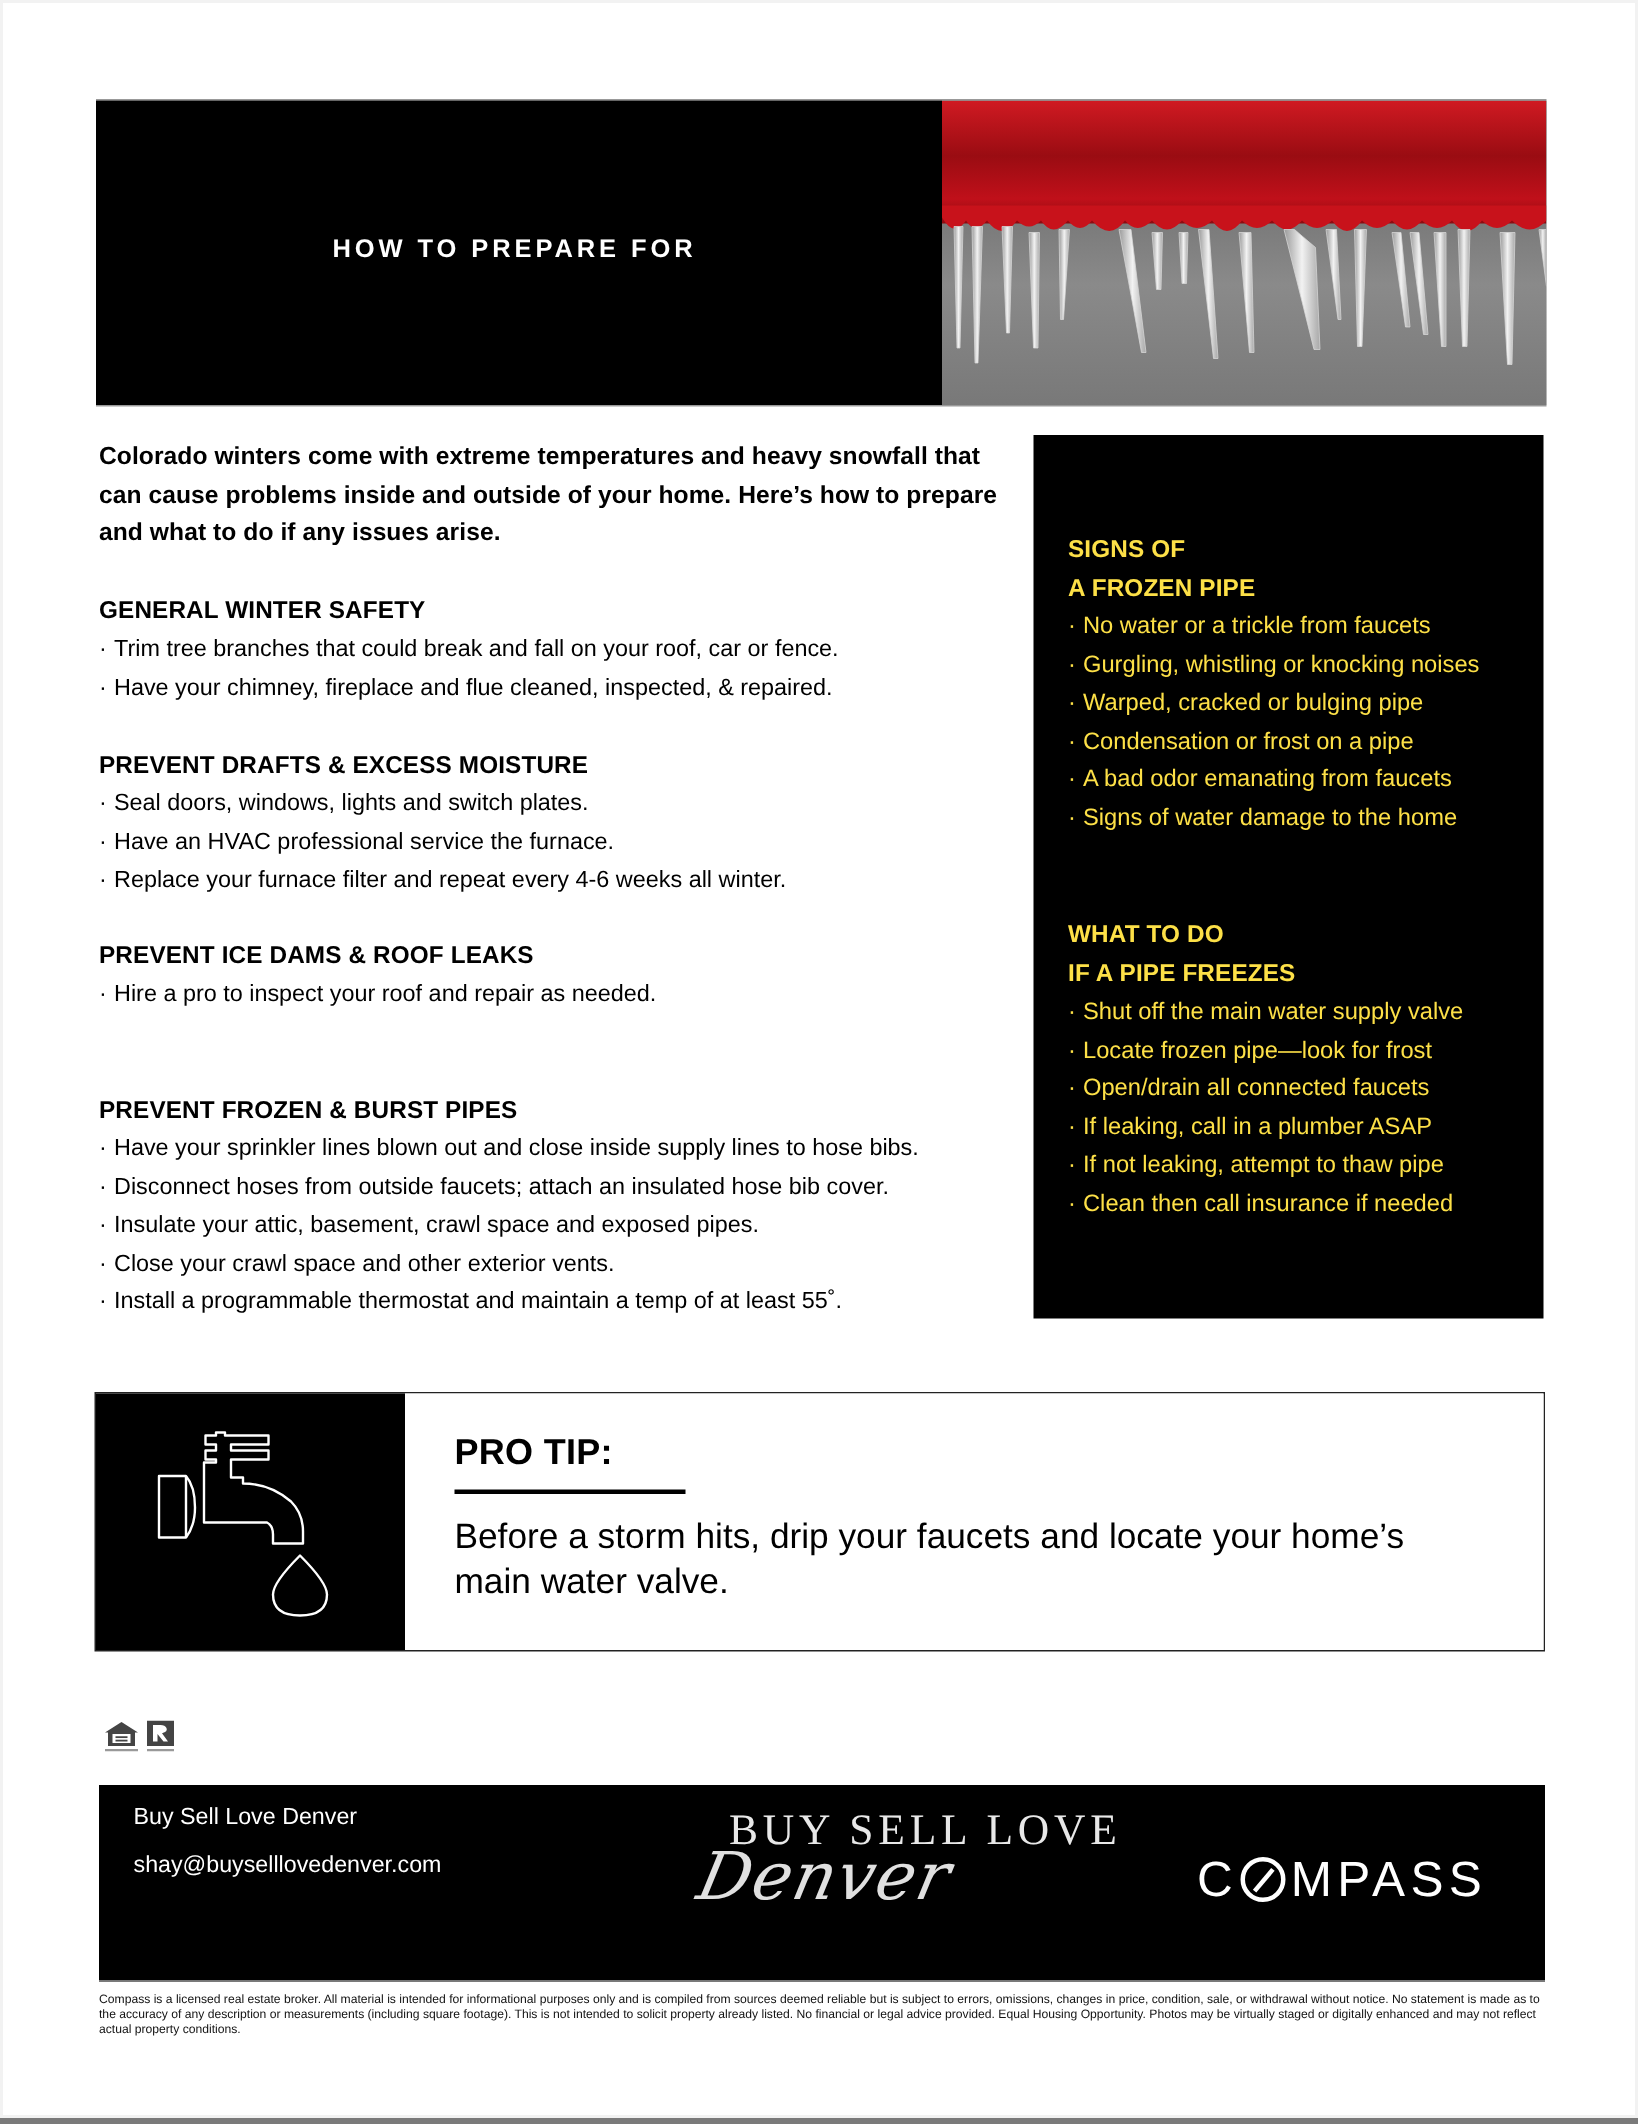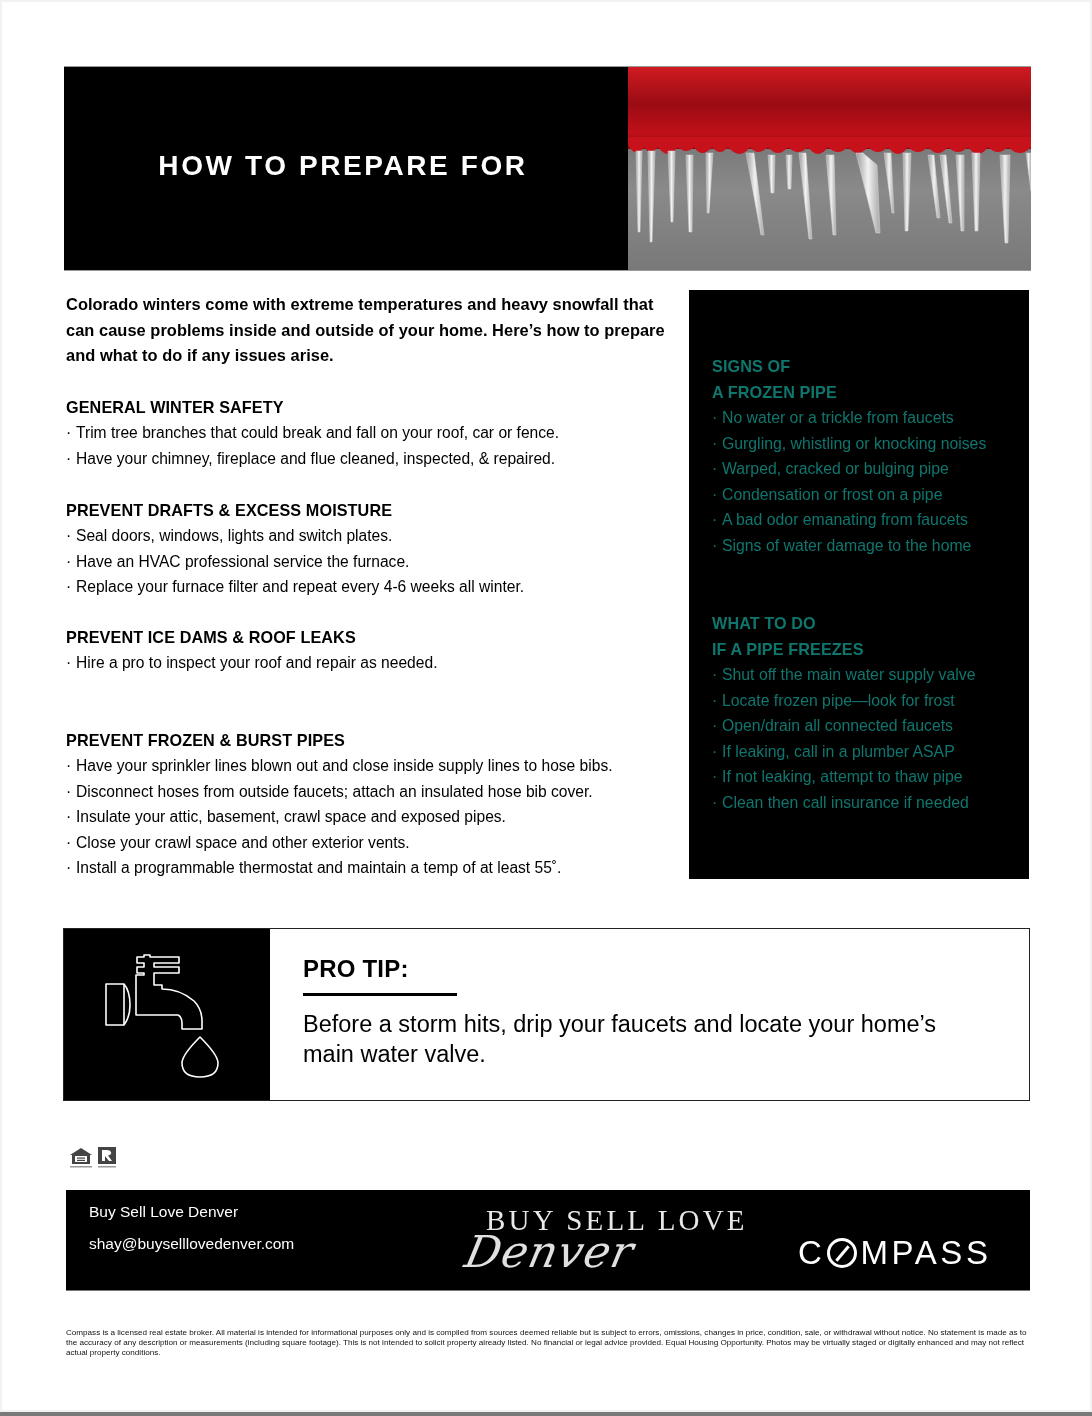--- a/index.html
+++ b/index.html
@@ -19,21 +19,21 @@
       position: absolute; left: 62px; top: 64px; width: 967px; height: 205px;
       display: flex; border-top: 1px solid #999; border-bottom: 1px solid #999;
     }
     .hero-left {
       width: 564px; height: 100%; background: #000;
       display: flex; flex-direction: column; align-items: center; justify-content: center;
       color: #fff; padding-right: 6px;
     }
     .hero-kicker {
       font-family: "Liberation Sans", "DejaVu Sans", sans-serif;
-      font-weight: 700; font-size: 28px; letter-spacing: 2.6px; margin-top: -6px; text-align: center;
+      font-weight: 700; font-size: 17px; letter-spacing: 2.6px; margin-top: -6px; text-align: center;
     }
     .hero-title {
       font-family: "Liberation Serif", "DejaVu Serif", serif;
       font-size: 52px; font-weight: 400; letter-spacing: -0.5px; line-height: 1; margin-top: 6px;
     }
     .hero-photo {
       position: relative; flex: 1; height: 100%; overflow: hidden;
       background: linear-gradient(180deg, #6a6a6a 0%, #8d8d8d 55%, #7a7a7a 100%);
     }
     .hero-photo svg { position: absolute; left: 0; top: 0; }
@@ -43,21 +43,21 @@
       position: absolute; left: 64px; top: 290px; width: 600px;
       font-size: 16.4px; font-weight: 700; line-height: 25.5px; letter-spacing: 0.05px;
     }
     .section { position: absolute; left: 64px; width: 620px; }
     .section-heading { font-size: 16.2px; font-weight: 700; line-height: 25px; letter-spacing: 0.1px; }
     .section-item { font-size: 15.6px; line-height: 25.6px; white-space: nowrap; }
     .bullet-dot { display: inline-block; width: 10px; }
 
     
     .signs-panel {
-      position: absolute; left: 687px; top: 288px; width: 340px; height: 589px; background: #000; color: #0f766e;
+      position: absolute; left: 687px; top: 288px; width: 340px; height: 589px; background: #000; color: #fde047;
       padding-left: 23px;
     }
     .panel-group { position: absolute; left: 23px; }
     .panel-heading { font-size: 16.2px; font-weight: 700; line-height: 26px; letter-spacing: 0.1px; }
     .panel-item { font-size: 15.8px; line-height: 25.6px; white-space: nowrap; }
 
     
     .protip {
       position: absolute; left: 61px; top: 926px; width: 967px; height: 173px;
       border: 1.5px solid #222; display: flex;
@@ -71,21 +71,21 @@
     .protip-rule { position: absolute; left: 33px; top: 64px; width: 154px; height: 3px; background: #000; }
     .protip-text {
       position: absolute; left: 33px; top: 80px; width: 640px; font-size: 23.5px; line-height: 30px;
     }
 
     
     .compliance-logos { position: absolute; left: 67px; top: 1145px; display: flex; gap: 4px; align-items: flex-end; }
 
     
     .footer {
-      position: absolute; left: 64px; top: 1188px; width: 964px; height: 101px; background: #000; color: #fff;
+      position: absolute; left: 64px; top: 1188px; width: 964px; height: 131px; background: #000; color: #fff;
       border-bottom: 1px solid #777;
     }
     .footer-name { position: absolute; left: 23px; top: 13px; font-size: 15.5px; }
     .footer-email { position: absolute; left: 23px; top: 45px; font-size: 15.5px; }
     .brand-top {
       position: absolute; left: 372px; top: 14px; font-family: "Liberation Serif", "DejaVu Serif", serif;
       font-size: 29px; letter-spacing: 3.2px; color: #e8e8e8; font-weight: 400; margin-left: 48px;
     }
     .brand-script {
       position: absolute; left: 400px; top: 36px; font-family: "DejaVu Serif", serif; font-style: italic;

